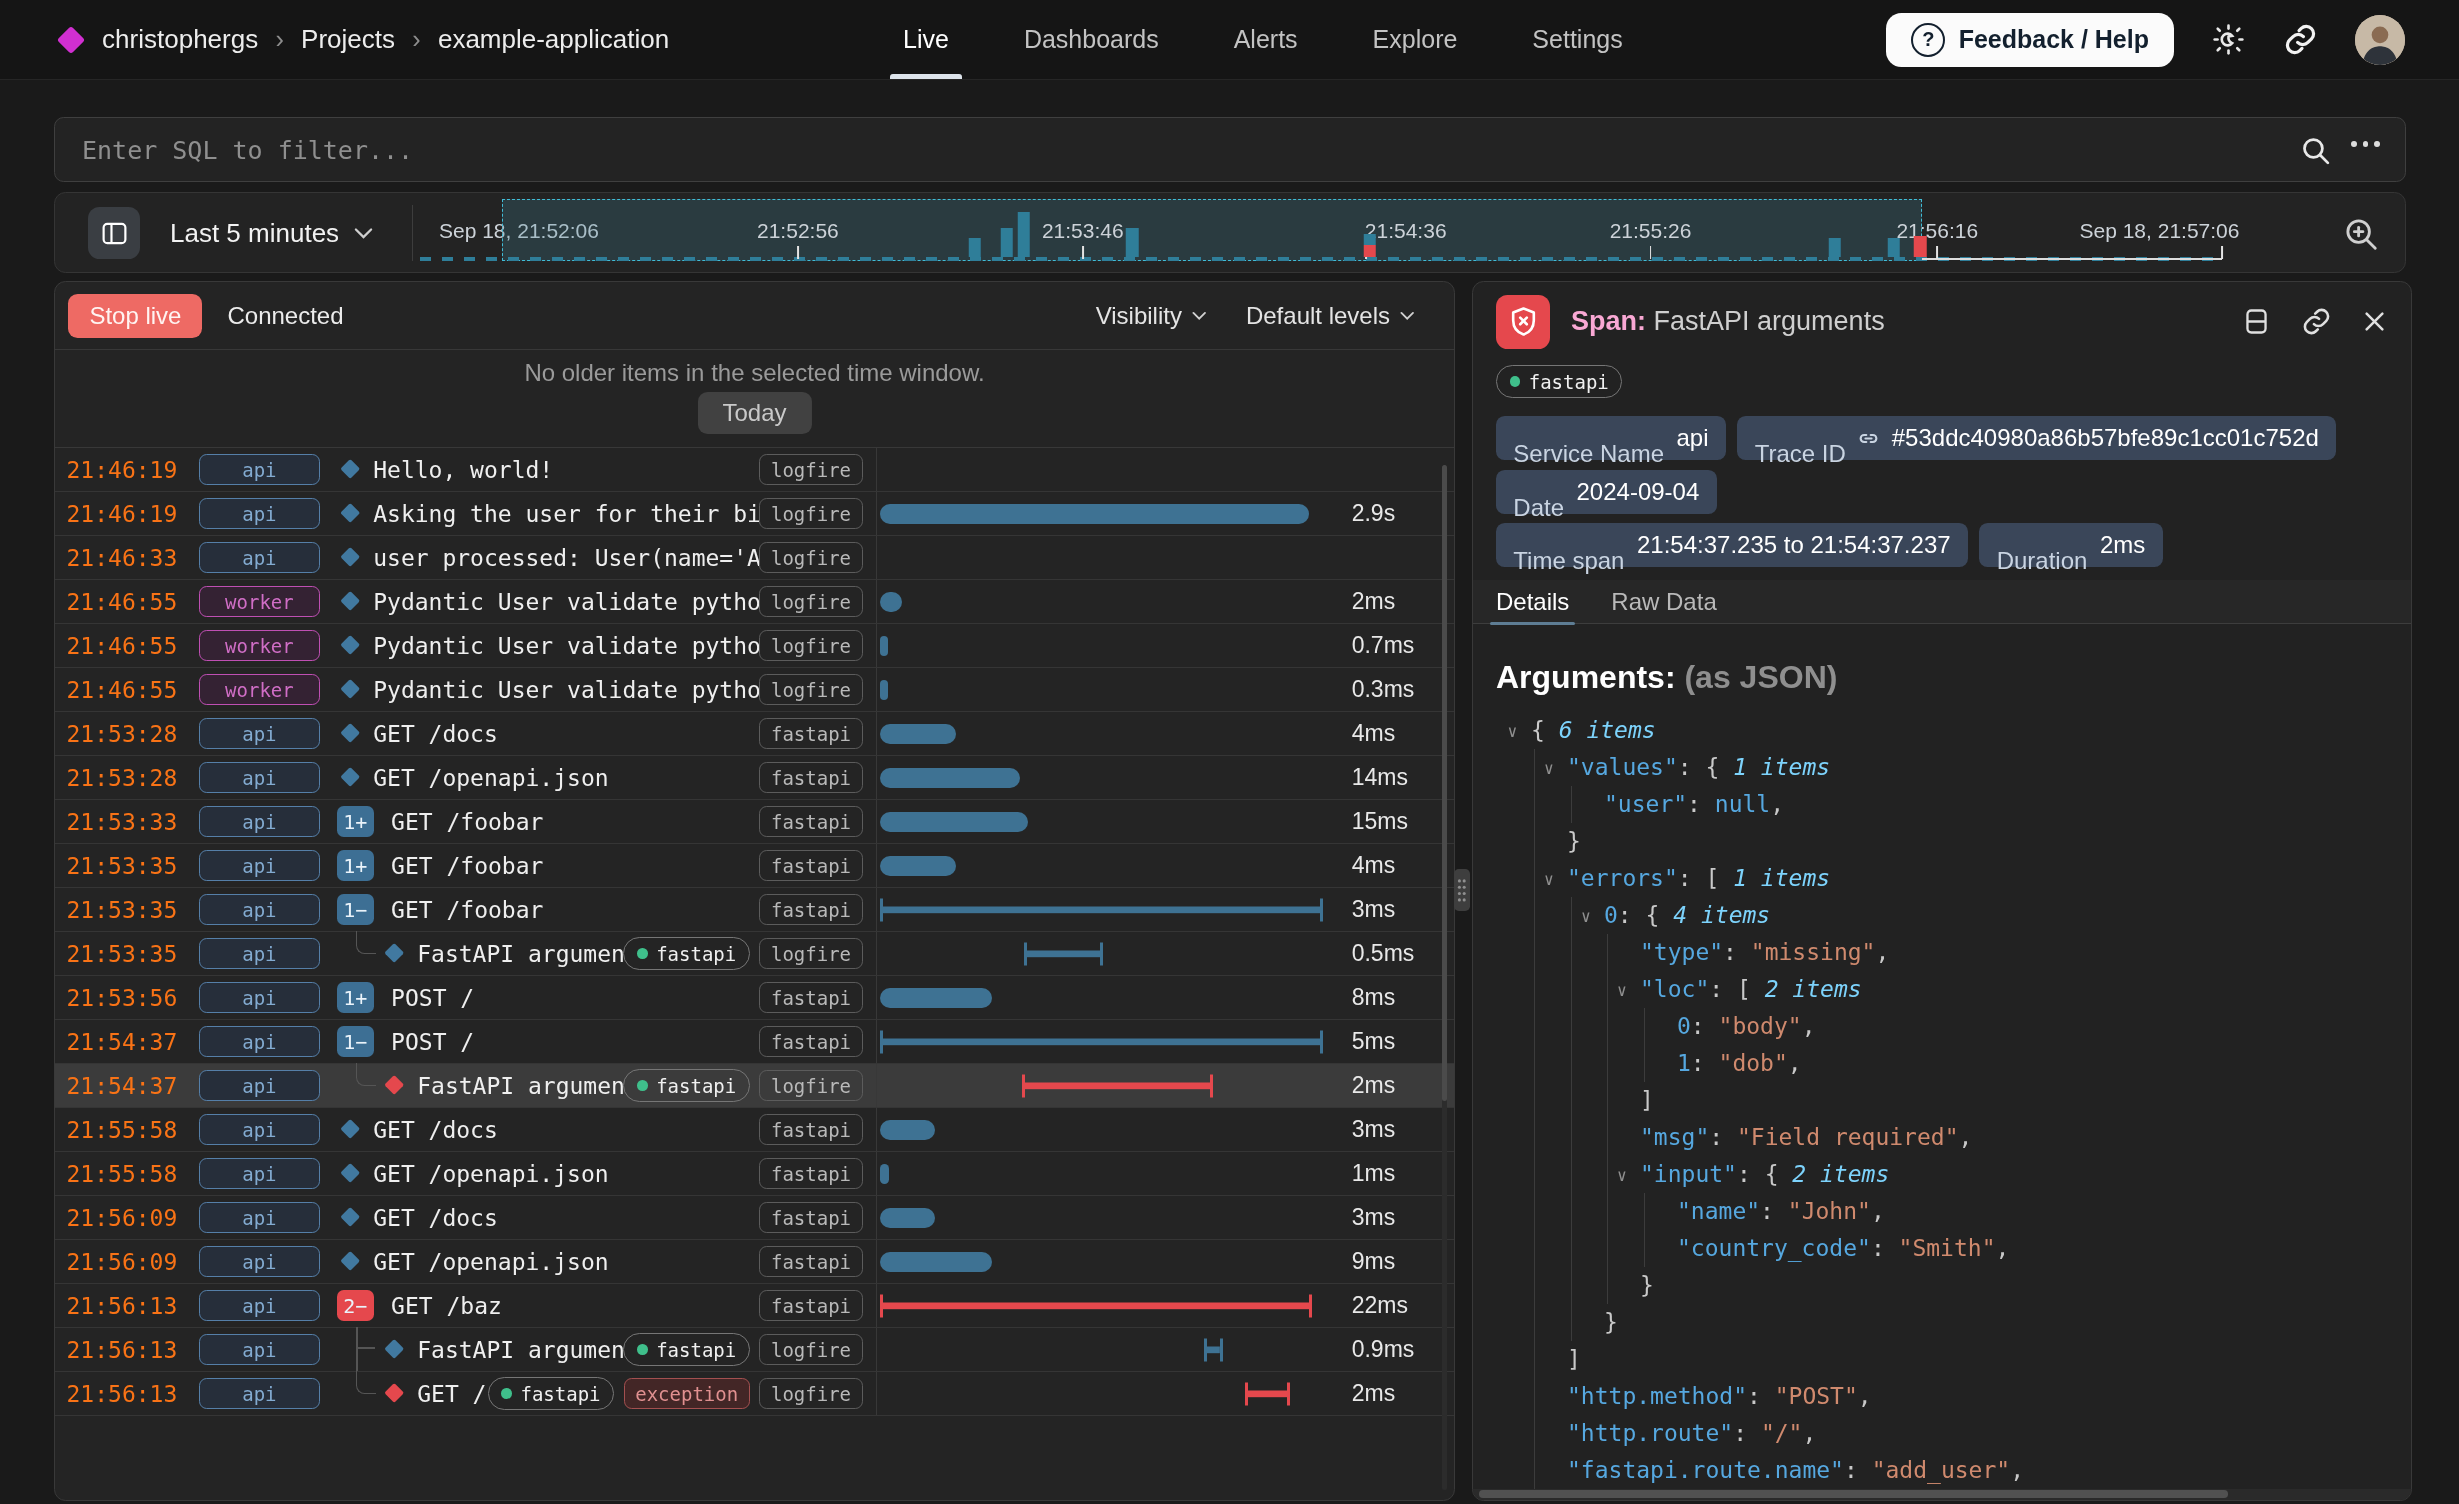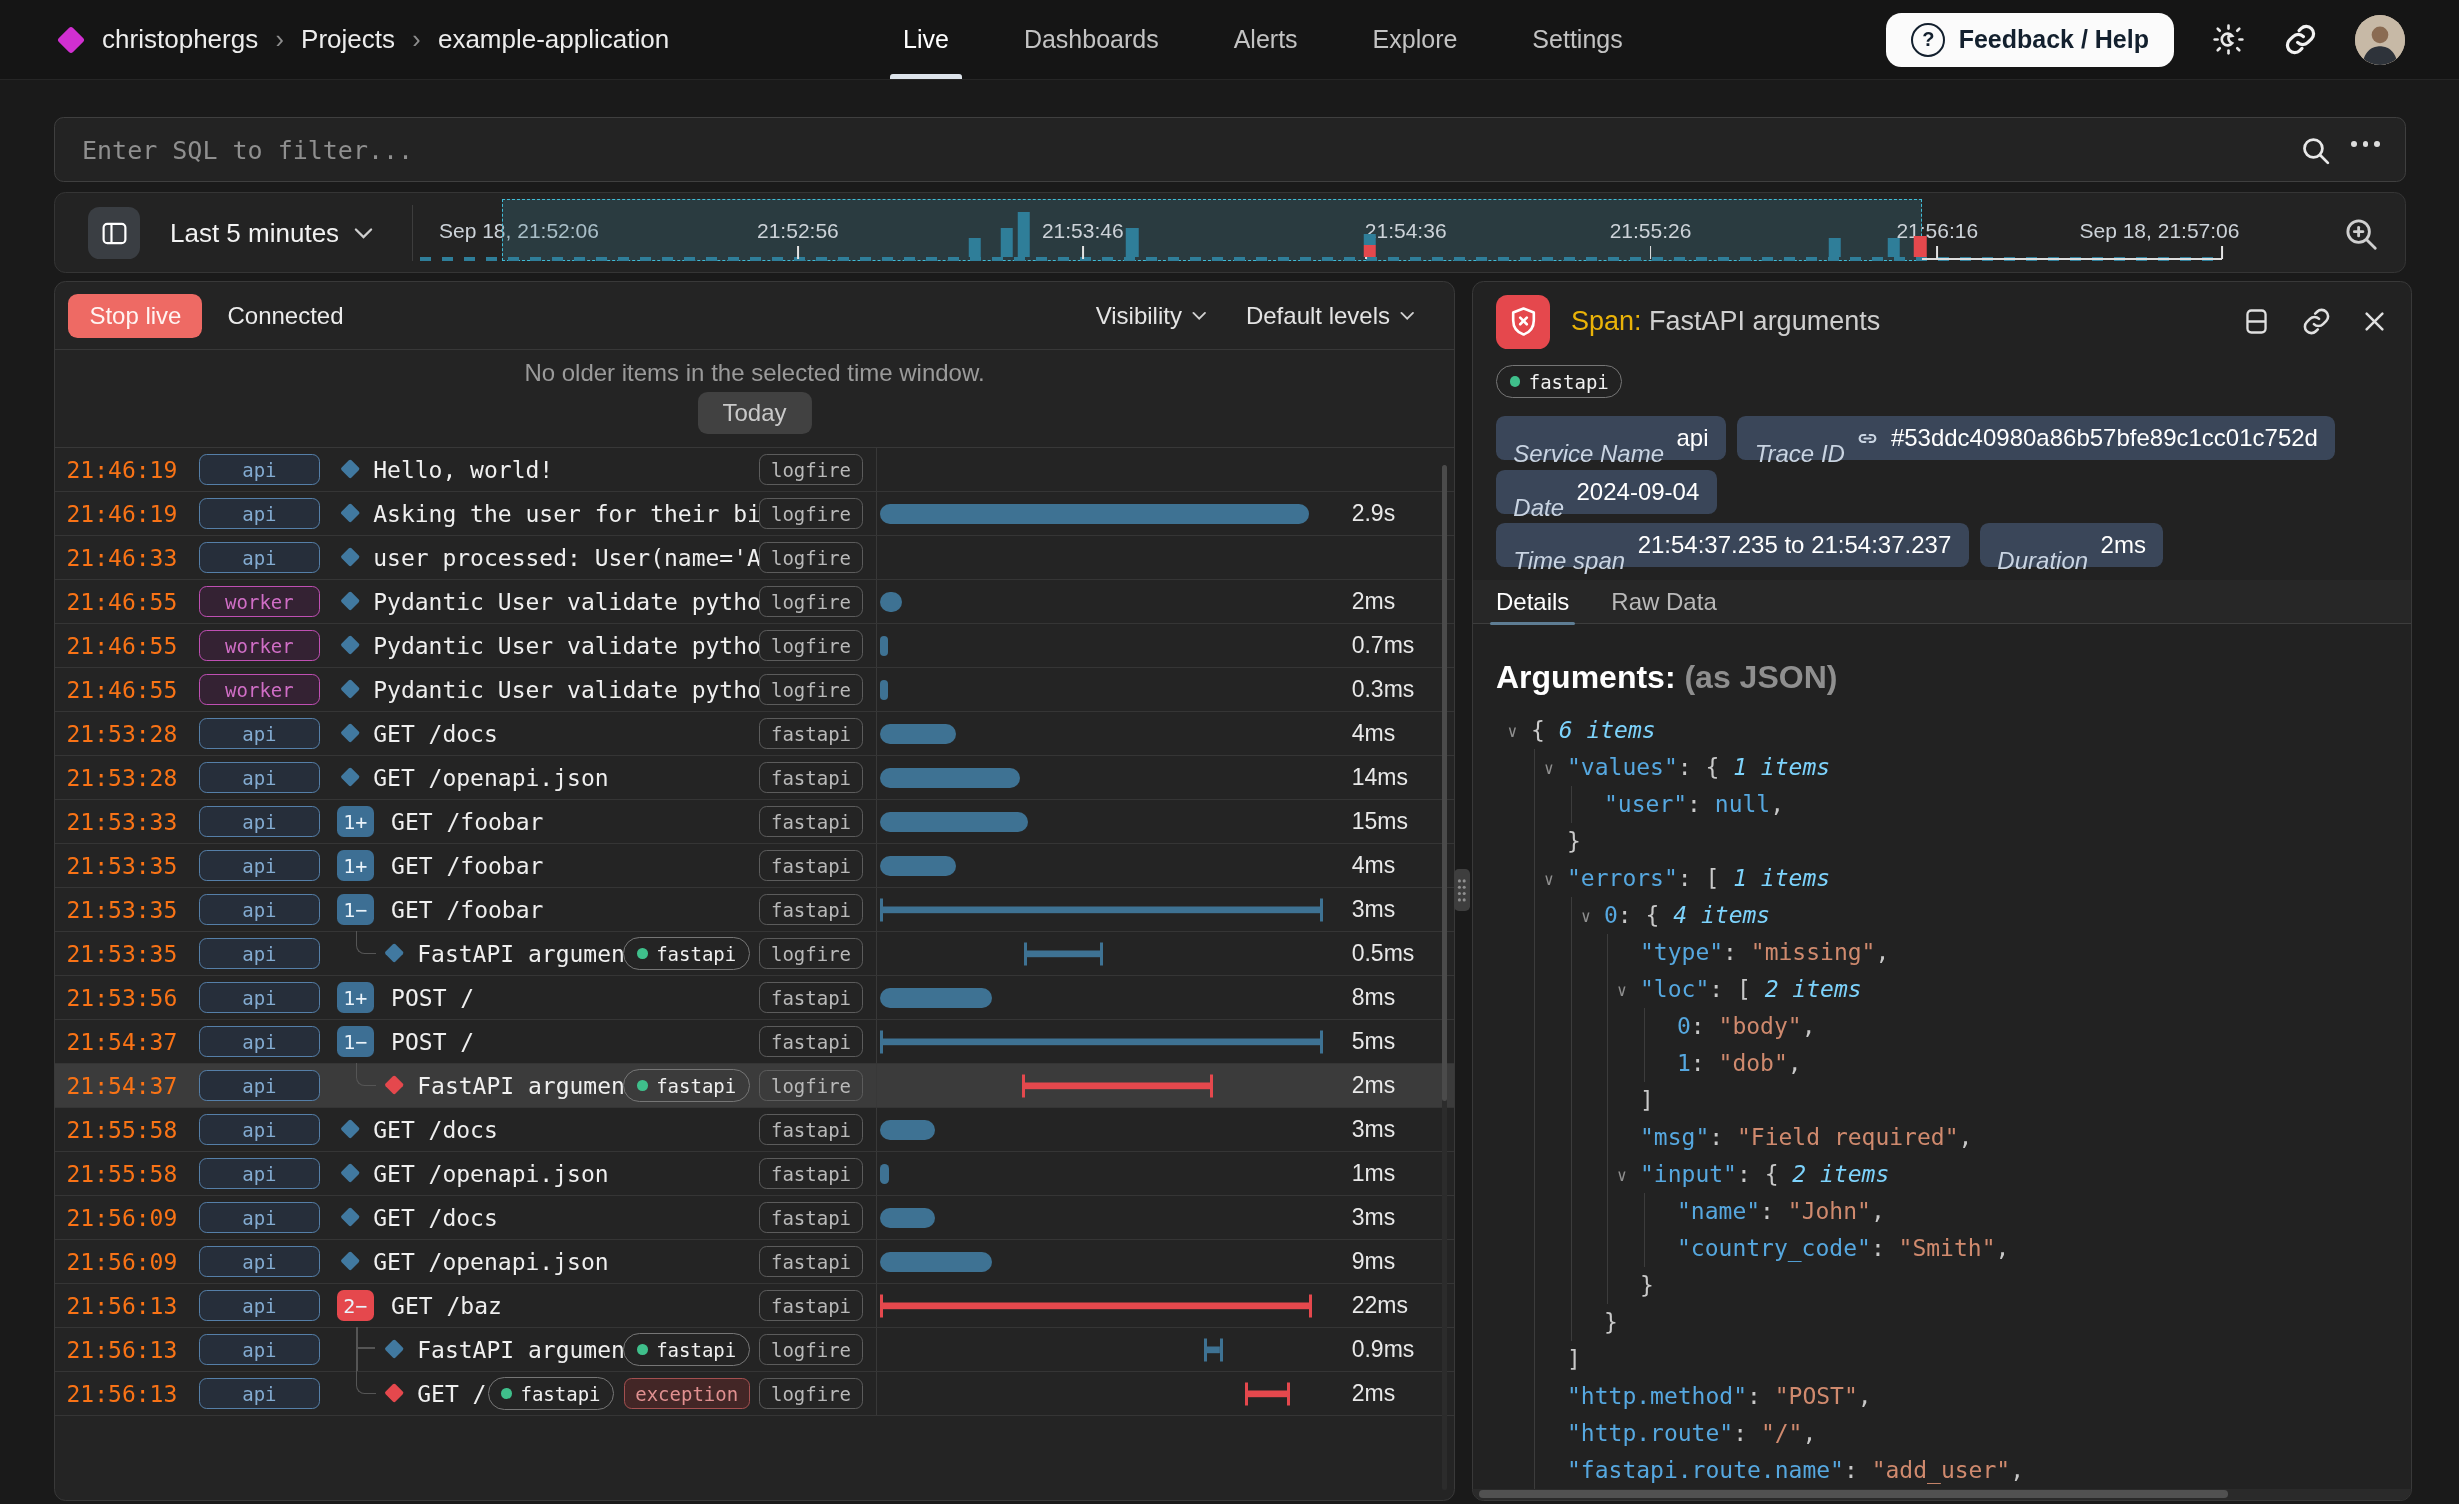--- a/index.html
+++ b/index.html
@@ -108,28 +108,28 @@
   .wspan.blue{color:#3e7293;}
   .wspan.red{color:#e5484d;}
   .c-dur{width:110px;flex:none;padding-left:7.7px;box-sizing:border-box;font-size:23px;color:#e8e8e8;font-family:"Liberation Sans",sans-serif;}
   .vscroll{position:absolute;right:6.7px;top:183px;bottom:9.6px;width:5.8px;border-radius:2.9px;background:#2c2c2c;}
   .vthumb{position:absolute;left:0;top:0;width:5.8px;height:62%;border-radius:2.9px;background:#4b4b4b;}
 
   
   .rhead{position:absolute;left:23px;right:23px;top:11.5px;height:56px;display:flex;align-items:center;}
   .erricon{width:54px;height:54px;border-radius:11.5px;background:#e5484d;display:flex;align-items:center;justify-content:center;flex:none;}
   .rtitle{margin-left:21px;font-size:27px;color:#cfcfcf;white-space:nowrap;}
-  .rtitle b{color:#eab308;font-weight:400;}
+  .rtitle b{color:#f9a8d4;font-weight:700;}
   .rhead-icons{margin-left:auto;display:flex;align-items:center;gap:29px;}
   .rhead-icons .hic{cursor:pointer;}
   .rtag{position:absolute;left:23px;top:83px;}
   .chips{position:absolute;left:23px;right:23px;top:134px;display:flex;flex-direction:column;gap:9.6px;}
   .chiprow{display:flex;gap:11.5px;}
   .chip{height:44px;border-radius:8.6px;background:#3a4659;display:flex;align-items:center;gap:12.5px;padding:0 17.3px;box-sizing:border-box;}
-  .chip .clabel{font-style:italic;color:#c9d4e2;font-size:24px;margin-top:32px;}
+  .chip .clabel{color:#c9d4e2;font-size:24px;margin-top:32px;}
   .chip .cval{color:#ffffff;font-size:24px;white-space:nowrap;}
   .rtabs{position:absolute;left:0;right:0;top:298px;height:44px;background:#272727;display:flex;align-items:flex-start;
     padding-left:23px;gap:42px;border-bottom:1px solid #3d3d3d;box-sizing:border-box;}
   .rtab{position:relative;height:44px;display:flex;align-items:center;font-size:24px;color:#b9b9b9;cursor:pointer;}
   .rtab.active{color:#ffffff;}
   .rtab.active::after{content:"";position:absolute;left:-5.8px;right:-5.8px;bottom:-1px;height:2.9px;background:#5e7d94;border-radius:1.9px;}
   .rheading{position:absolute;left:23px;top:377px;font-size:32px;font-weight:700;color:#ffffff;}
   .rheading span{color:#8f8f8f;}
   .jsontree{position:absolute;left:23px;right:9.6px;top:430px;font-size:23px;color:#c9c9c9;}
   .jline{position:relative;height:37px;line-height:37px;white-space:nowrap;font-family:"DejaVu Sans Mono",monospace;}

